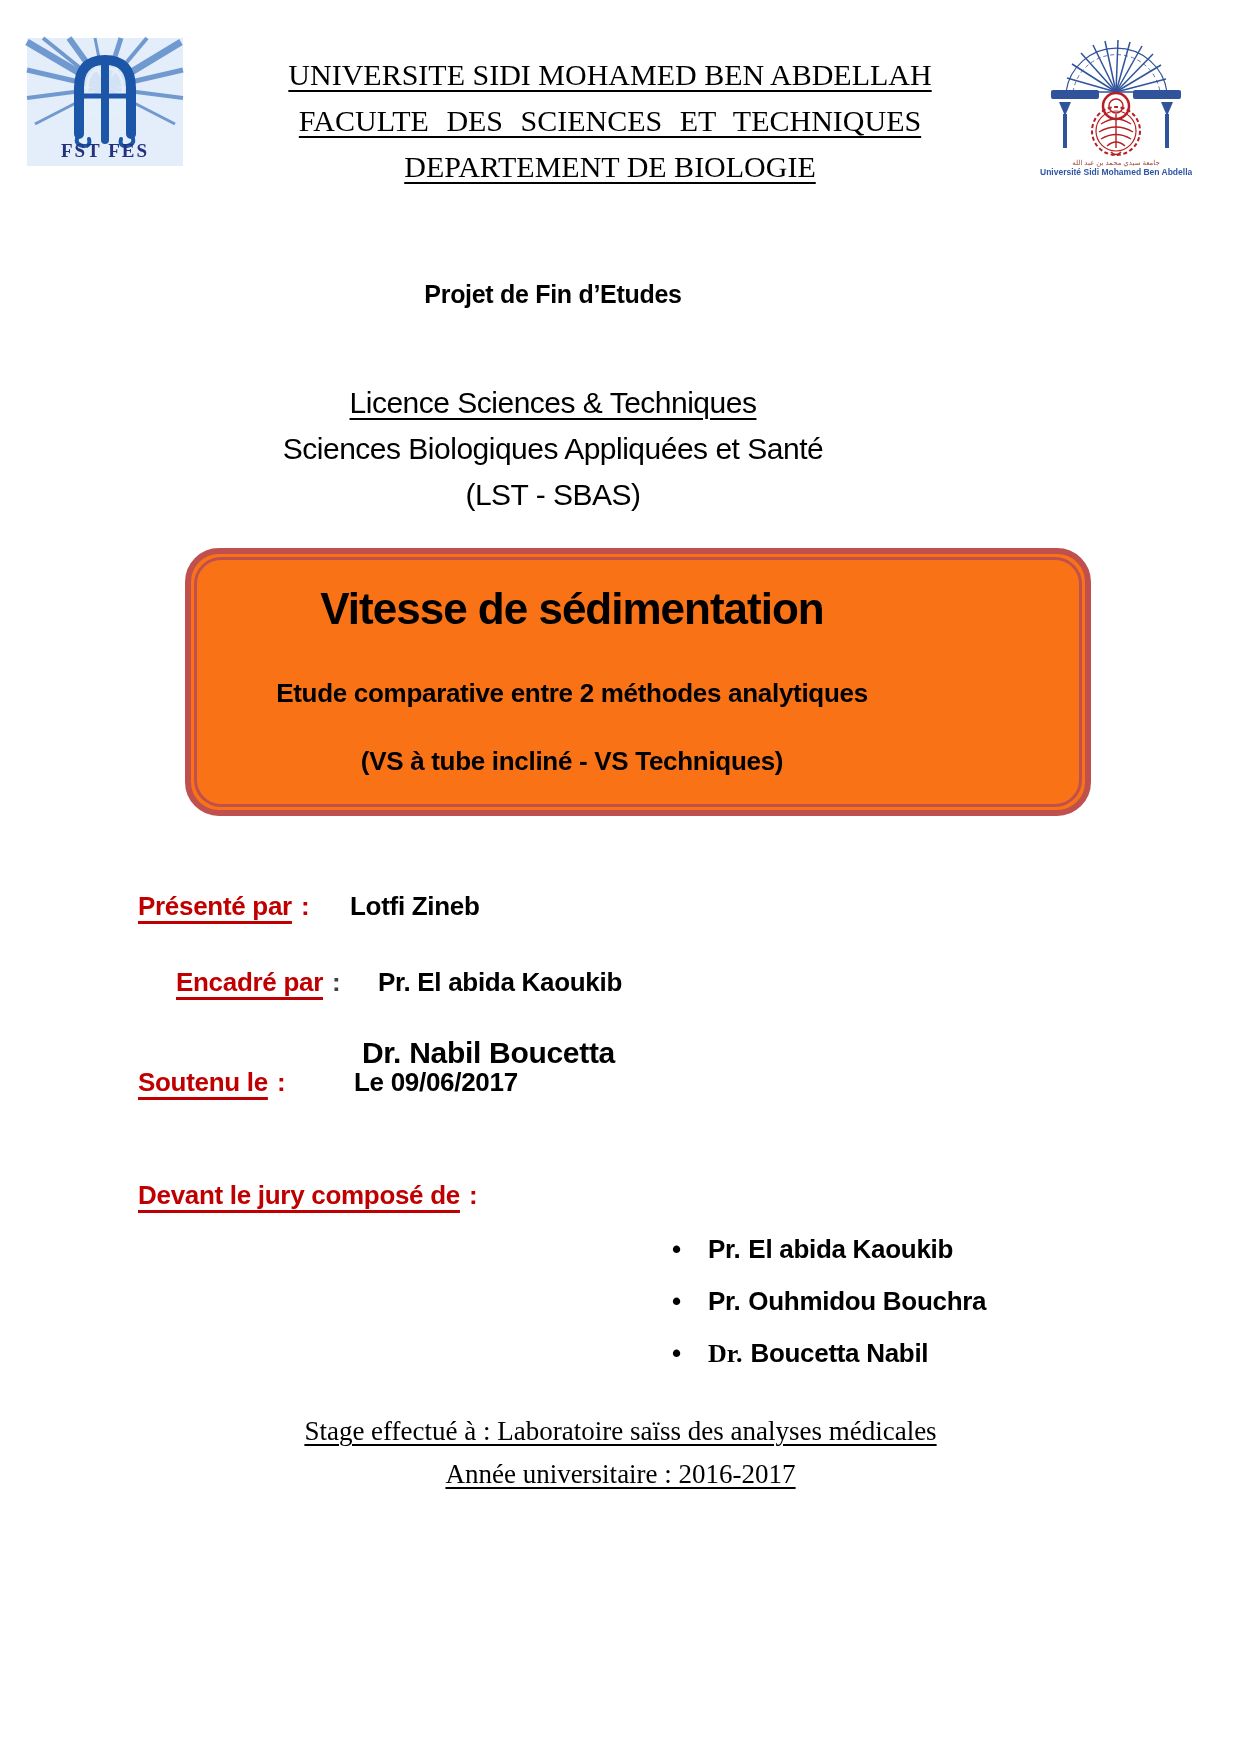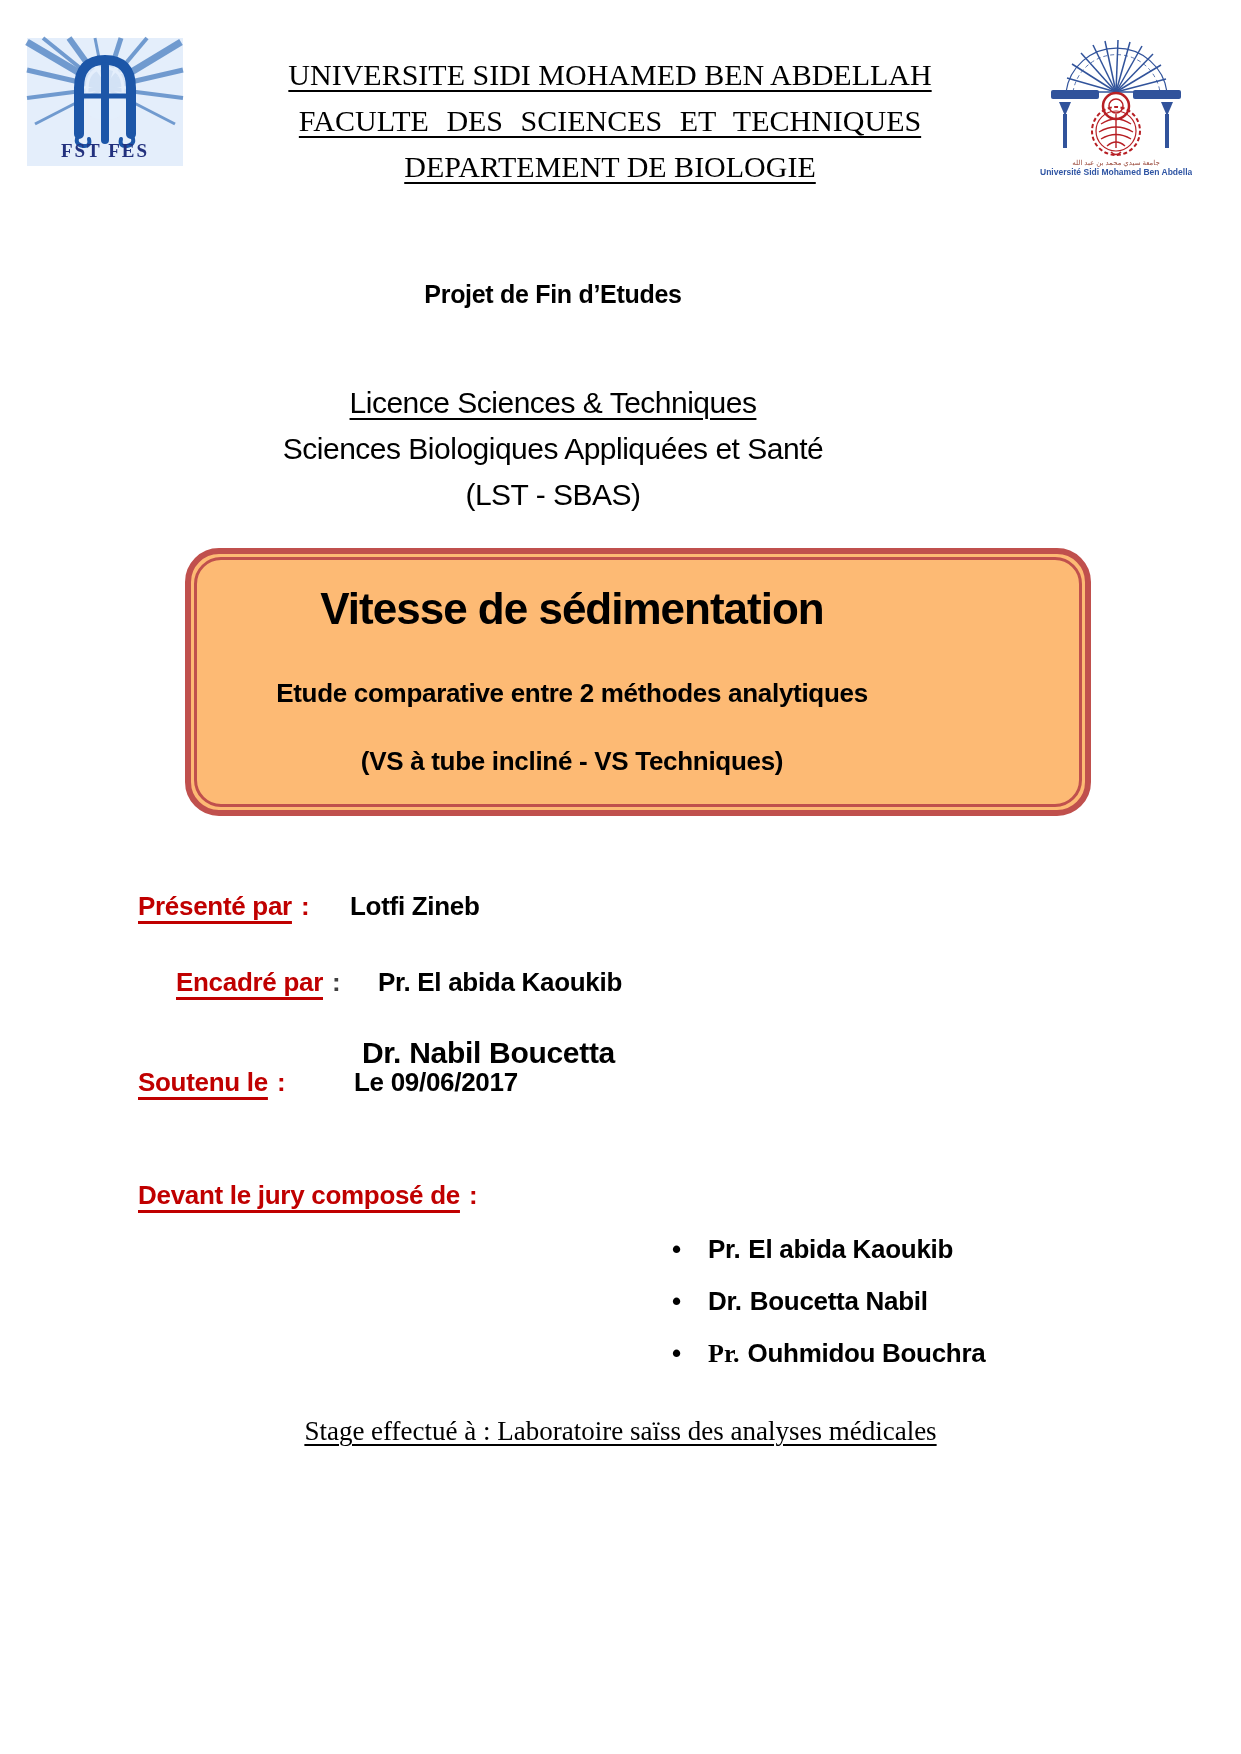--- a/index.html
+++ b/index.html
@@ -38,21 +38,21 @@
     font-weight:bold; font-size:25px; letter-spacing:-0.3px;
   }
   .degree{
     position:absolute; left:0; top:380px; width:1106px; text-align:center;
     font-size:30px; line-height:46px; letter-spacing:-0.5px;
   }
   .degree .deg1{text-decoration:underline; text-decoration-thickness:2px; text-underline-offset:5px;}
   
   .title-box{
     position:absolute; left:185px; top:548px; width:906px; height:268px;
-    border:6px solid #c0504d; border-radius:34px; box-sizing:border-box; background:#fdba74;
+    border:6px solid #c0504d; border-radius:34px; box-sizing:border-box; background:#f97316;
   }
   .inner-border{
     position:absolute; left:3px; top:3px; right:3px; bottom:3px;
     border:3px solid #c0504d; border-radius:27px; pointer-events:none;
   }
   .box-content{
     position:absolute; left:0; top:0; width:100%; height:100%;
     padding:30px 132px 0 0; box-sizing:border-box; text-align:center;
   }
   .main-title{font-weight:bold; font-size:44px; letter-spacing:-1px;}
@@ -200,24 +200,25 @@
 
   <div class="row" style="top:1180px;">
     <span class="rlabel">Devant le jury composé de</span><span class="rsep red">:</span>
   </div>
 
   <ul class="jury">
     <li>
       <span class="bullet">•</span><span class="jpre">Pr.</span><span>El abida Kaoukib</span>
     </li>
     <li>
+      <span class="bullet">•</span><span class="jpre">Pr.</span><span>Ouhmidou Bouchra</span>
+    </li>
+    <li>
       <span class="bullet">•</span><span class="jpre">Dr.</span><span>Boucetta Nabil</span>
     </li>
-    <li>
-      <span class="bullet">•</span><span class="jpre">Pr.</span><span>Ouhmidou Bouchra</span>
-    </li>
   </ul>
 
   <div class="footer">
     <div>Stage effectué à : Laboratoire saïss des analyses médicales</div>
+    <div>Année universitaire : 2016-2017</div>
   </div>
 
 </div>
 
 </body></html>

